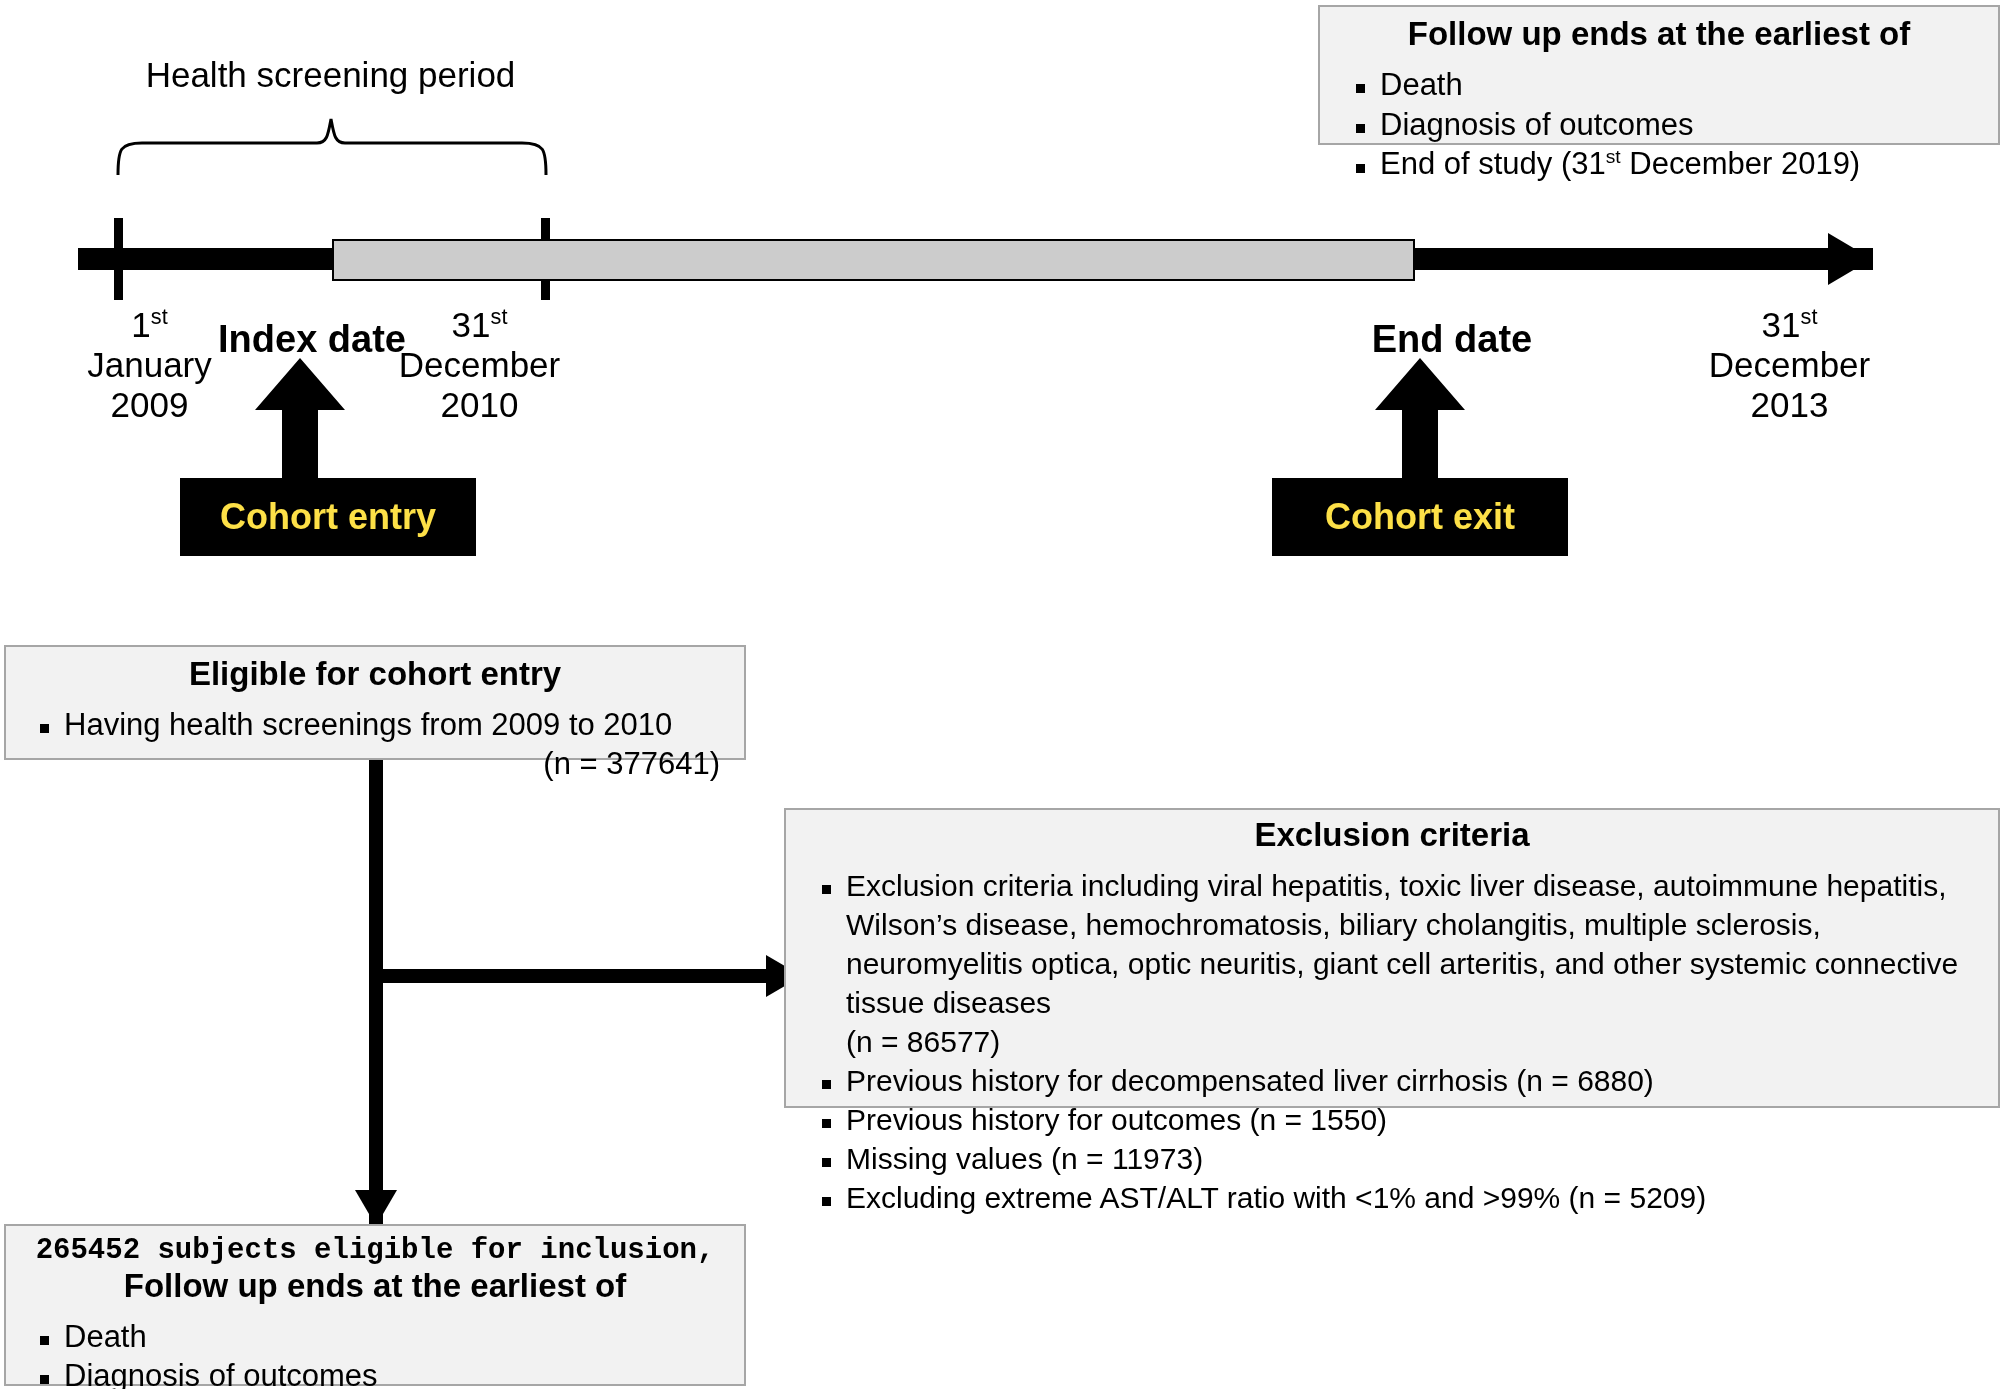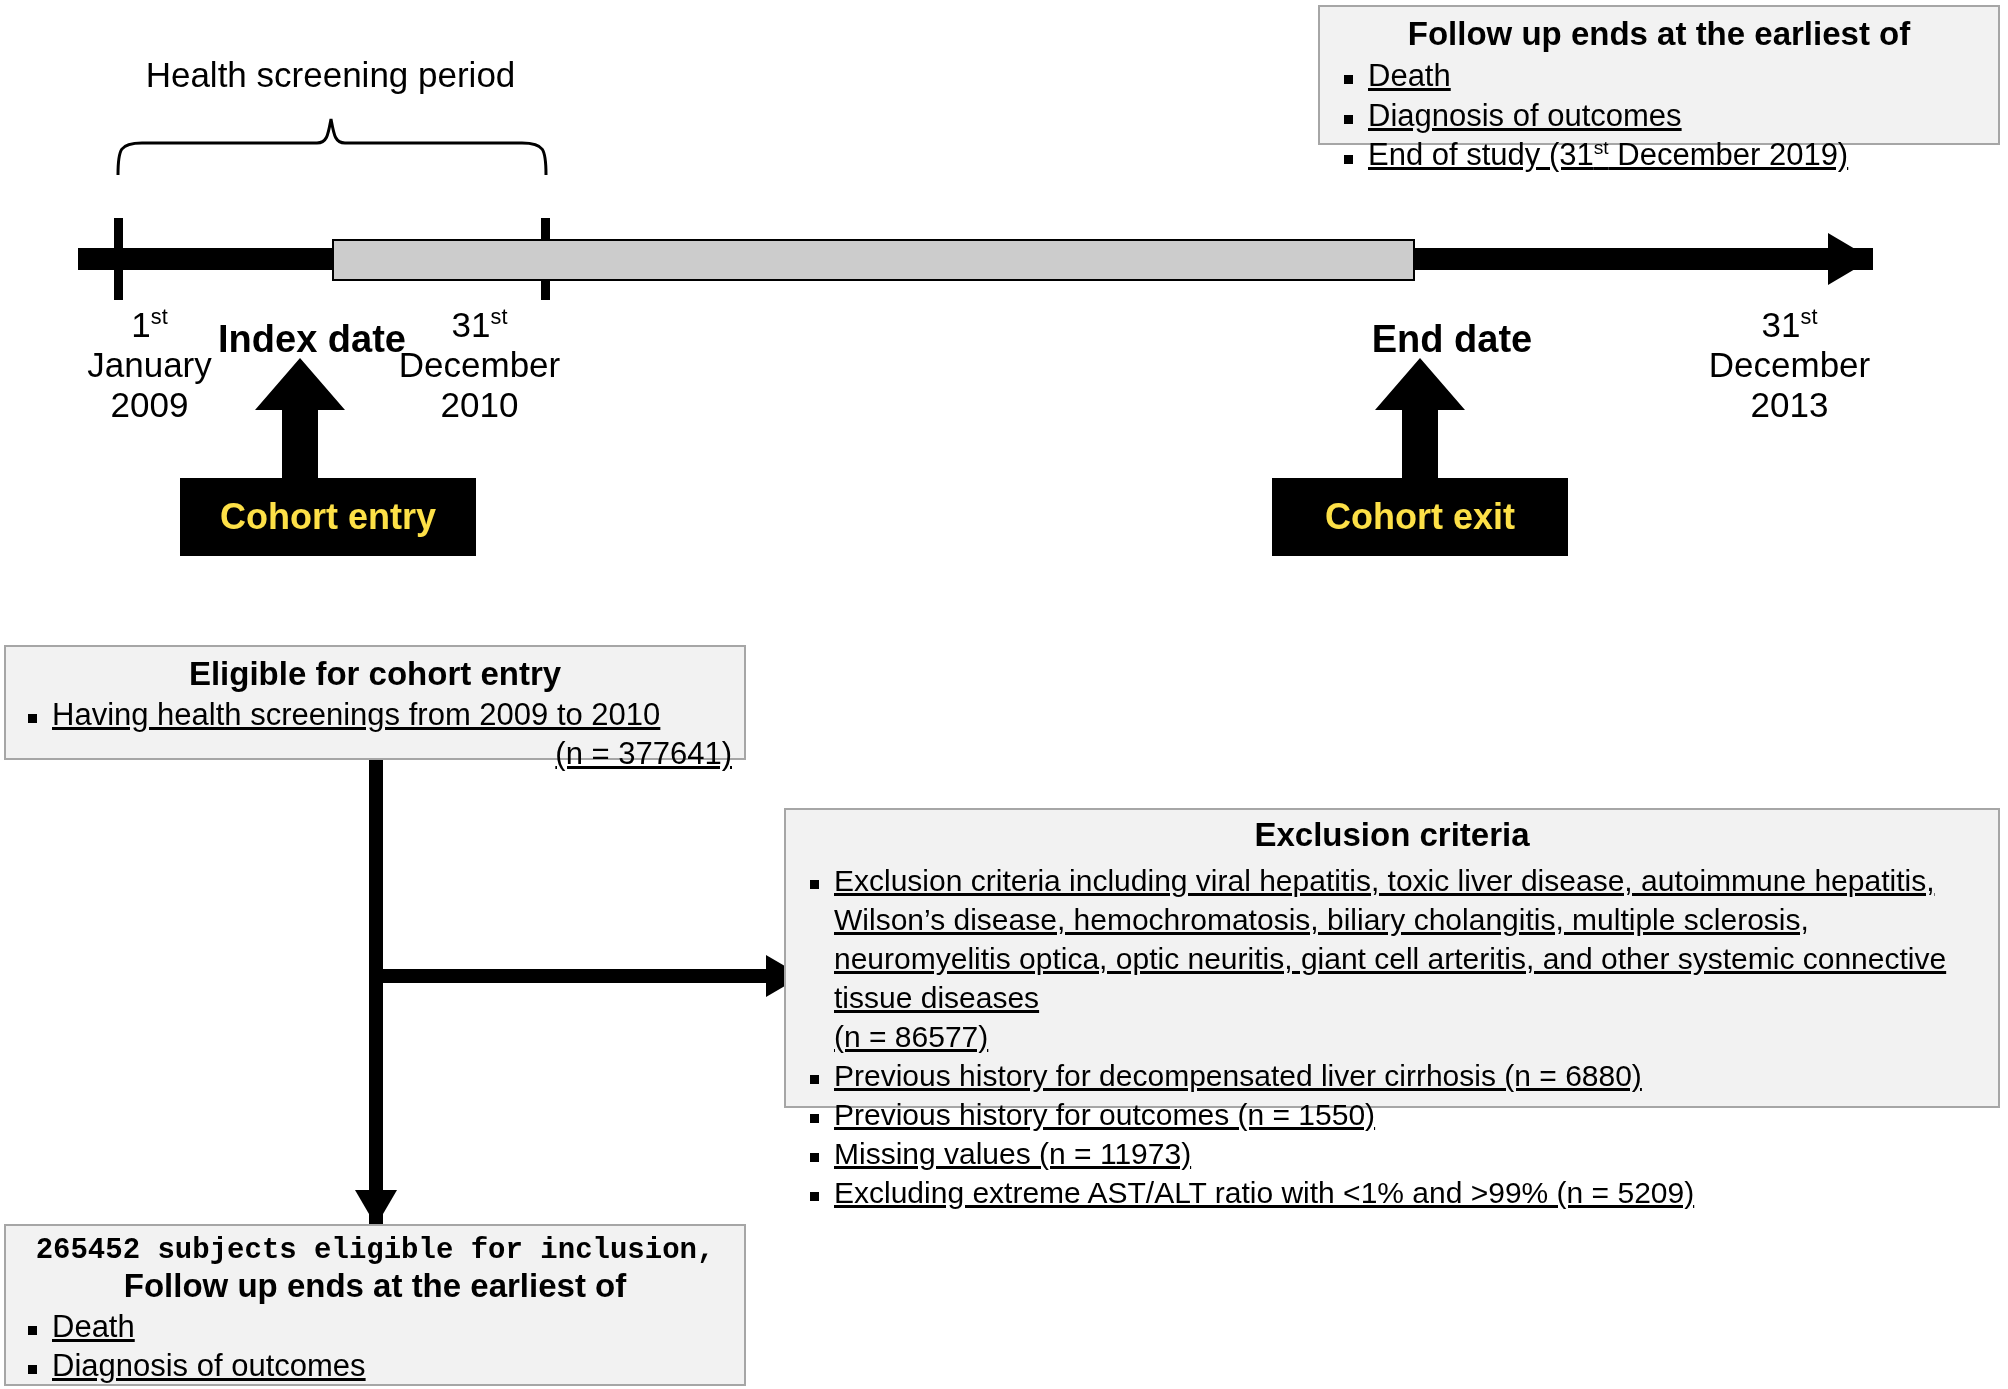--- a/index.html
+++ b/index.html
@@ -24,23 +24,22 @@
     border: 2px solid #a6a6a6;
     box-sizing: border-box;
   }
   .box-title {
     font-weight: bold;
     text-align: center;
     white-space: nowrap;
   }
   ul.bullets {
     list-style: none;
-    margin: 0;
+    margin: 12px;
     padding: 0;
-    text-decoration: underline;
   }
   ul.bullets > li {
     position: relative;
     padding-left: 34px;
   }
   ul.bullets > li::before {
     content: "";
     position: absolute;
     left: 10px;
     top: 0.62em;

